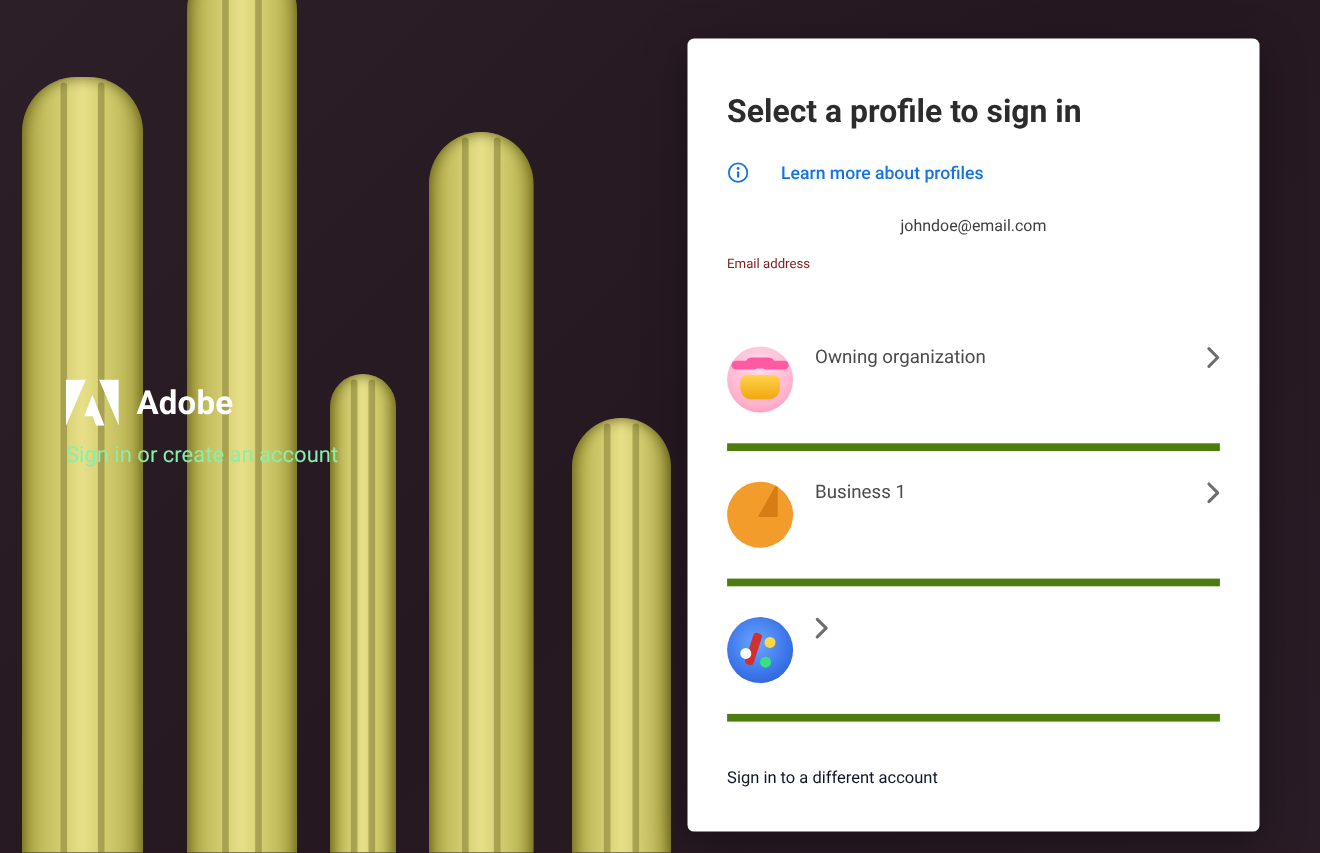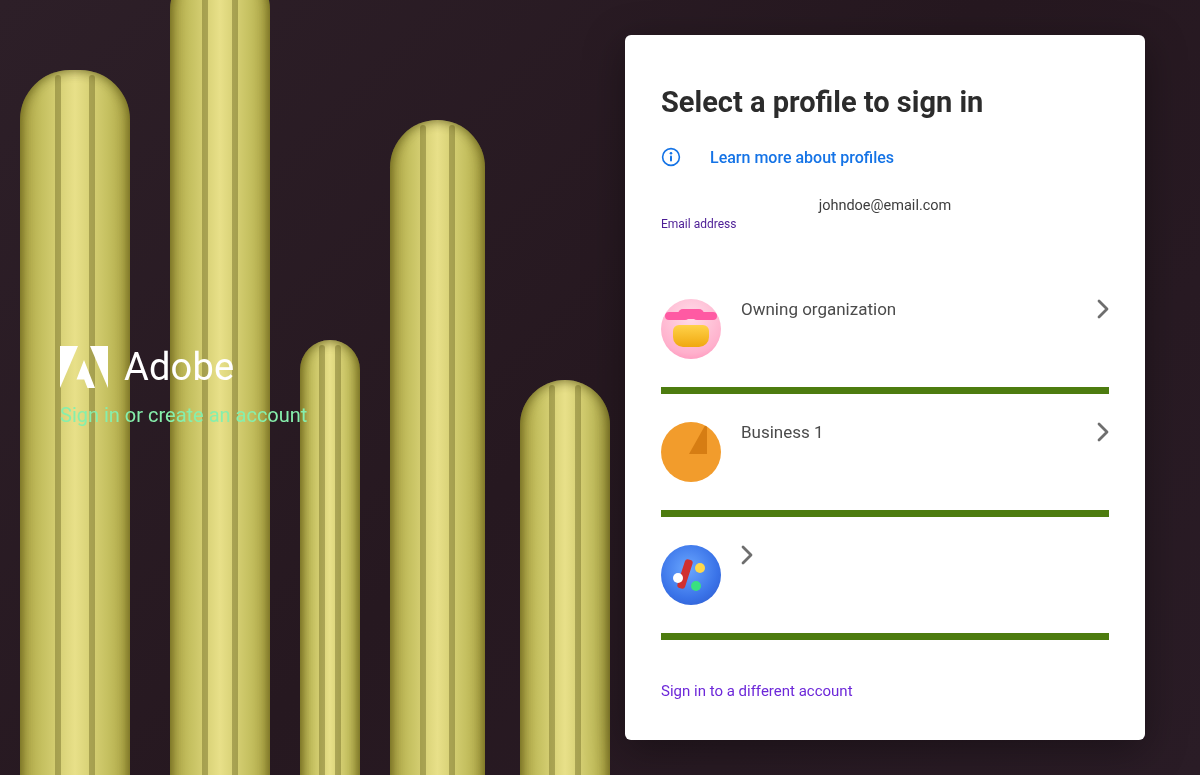--- a/index.html
+++ b/index.html
@@ -53,21 +53,21 @@
       z-index: 2;
       color: #fff;
     }
     .brand-row {
       display: flex;
       align-items: center;
       gap: 16px;
       margin-bottom: 14px;
     }
     .brand-logo svg { display: block; }
-    .brand-name { font-size: 38px; font-weight: 400; letter-spacing: 0.2px; }
+    .brand-name { font-size: 30px; font-weight: 700; letter-spacing: 0.2px; }
     .brand-sub { font-size: 20px; font-weight: 400; color: #86efac; }
 
     .panel {
       position: absolute;
       right: 55px;
       top: 35px;
       width: 520px;
       min-height: 700px;
       background: #fff;
       border-radius: 6px;
@@ -96,21 +96,21 @@
     }
     .learn-link {
       color: #1473e6;
       font-size: 16px;
       font-weight: 500;
       text-decoration: none;
       cursor: pointer;
     }
     .email-block { margin-bottom: 40px; }
     .email-value { font-size: 14.5px; color: #3d3d3d; text-align: center; }
-    .email-label { font-size: 12px; color: #4c1d95; margin-top: 3px; }
+    .email-label { font-size: 12px; color: #7f1d1d; margin-top: 19px; }
 
     .profile-list { }
     .profile-item {
       display: flex;
       align-items: flex-start;
       gap: 20px;
       padding: 28px 0;
       border-bottom: 7px solid #4d7c0f;
       cursor: pointer;
     }
@@ -172,21 +172,21 @@
       font-size: 17px;
       color: #4b4b4b;
     }
     .chev {
       color: #6e6e6e;
       display: inline-flex;
     }
     .diff-link {
       display: inline-block;
       margin-top: 20px;
-      color: #6d28d9;
+      color: #0f172a;
       font-size: 15px;
       cursor: pointer;
     }
   </style>
 </head>
 <body>
 
 <div class="background">
   <div class="cactus c1"></div>
   <div class="cactus c2"></div>

